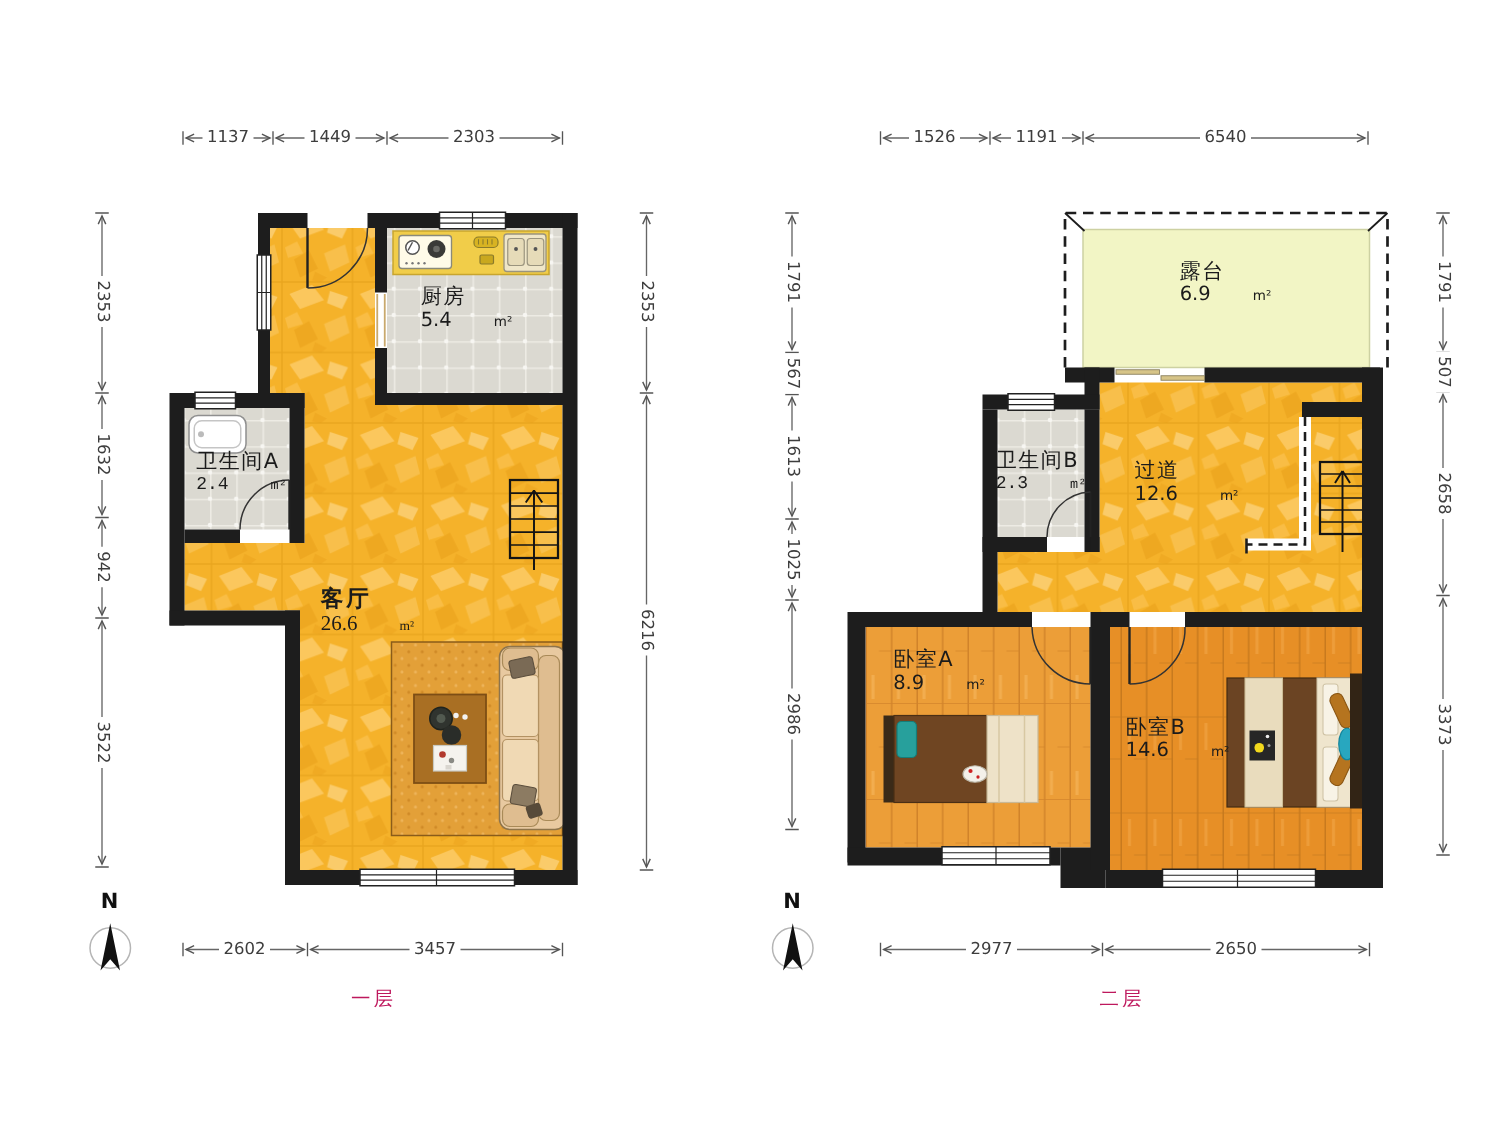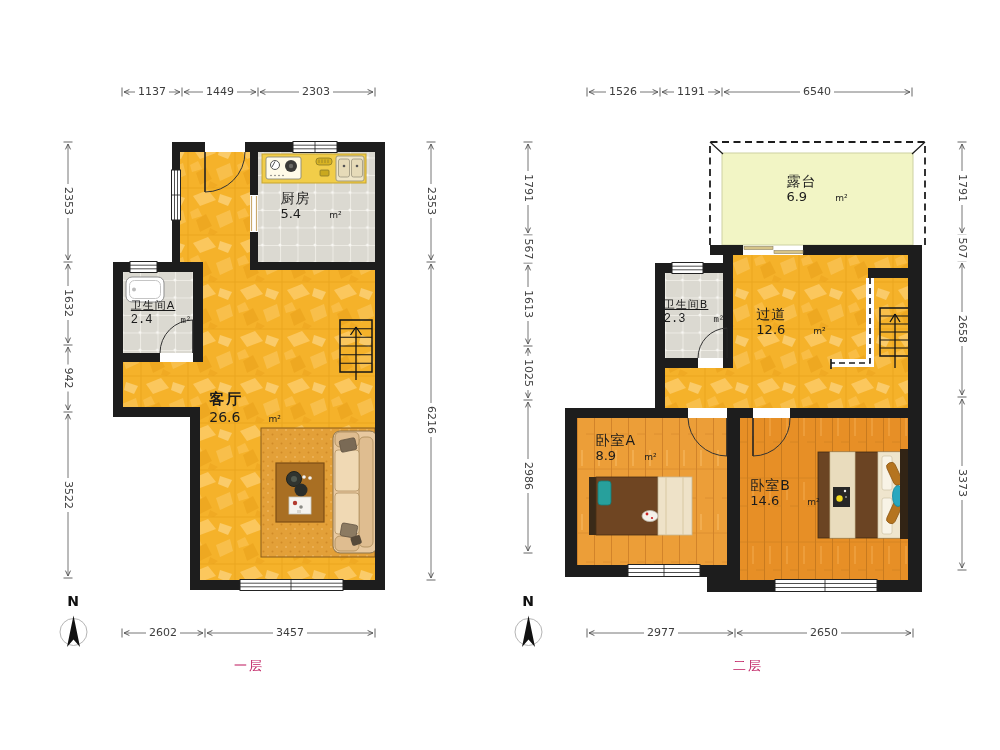--- a/index.html
+++ b/index.html
@@ -6,24 +6,24 @@
   body{
     width:1000px;height:750px;position:relative;background:#ffffff;
     font-family:"DejaVu Sans","Liberation Sans",sans-serif;
     overflow:hidden;
   }
   #plan-svg{position:absolute;left:0;top:0;}
   .room{position:absolute;text-align:left;transform:translateX(-50%);color:#1b1b1b;z-index:5;}
   .room .rname{font-size:14px;line-height:1.15;letter-spacing:1px;white-space:nowrap;}
   .room .rarea{font-size:13px;line-height:1.15;margin-top:1px;white-space:nowrap;}
   .room .unit{font-size:9px;margin-left:28px;}
-  .room.sm .rname{font-size:11px;text-decoration:underline;}
+  .room.sm .rname{font-size:14px;}
   .room.sm .rarea{font-size:12px;font-family:Liberation Mono, monospace;}
   .room.lg .rname{font-size:15px;font-weight:bold;letter-spacing:2px;}
-  .room.lg .rarea{font-size:14px;}
+  .room.lg .rarea{font-size:14px;font-family:Liberation Serif, serif;}
   .dim{position:absolute;font-size:11px;color:#3d3d3d;background:#fff;padding:0 3px;
        transform:translate(-50%,-50%);white-space:nowrap;z-index:6;line-height:1.1;}
   .dim.v{transform:translate(-50%,-50%) rotate(90deg);}
   .floor-tag{position:absolute;font-size:13px;color:#be185d;transform:translateX(-50%);
              letter-spacing:2px;z-index:5;white-space:nowrap;}
   .compass-n{position:absolute;font-size:14px;font-weight:bold;color:#101010;
              transform:translateX(-50%);z-index:6;}
 </style>
 </head>
 <body>

